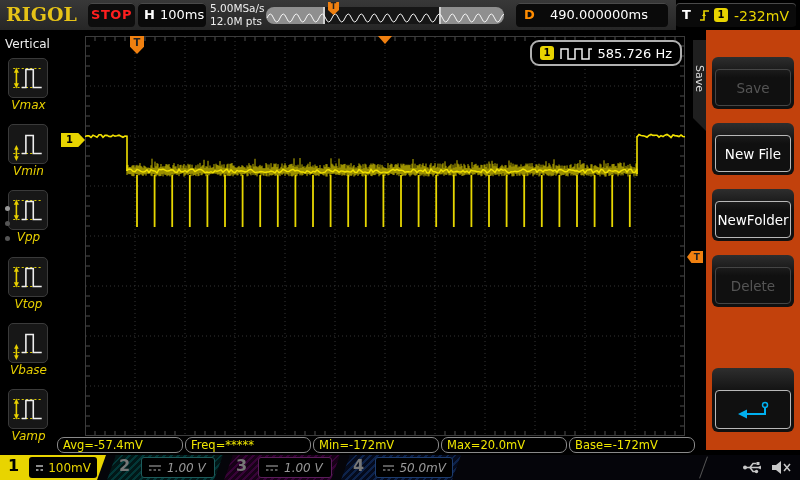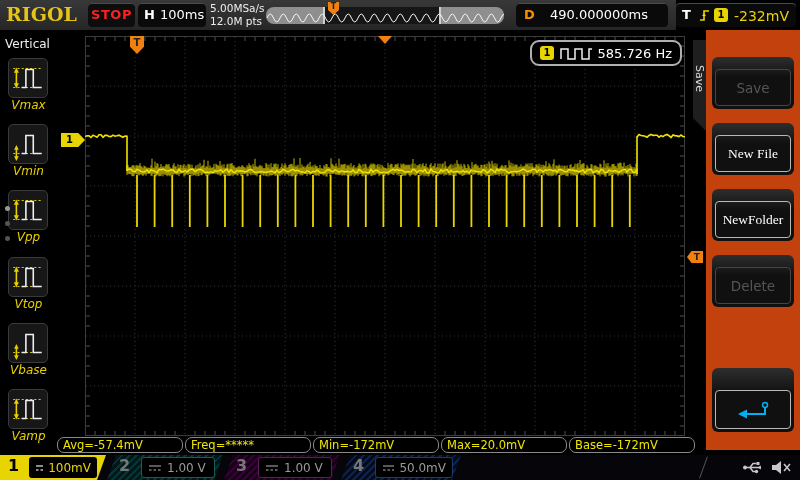--- a/index.html
+++ b/index.html
@@ -69,21 +69,21 @@
   
   .rmenu { position:absolute; left:706px; top:30px; width:94px; height:420px; background:#c2410c; }
   .rtab { position:absolute; left:-13px; top:10px; width:13px; height:78px; background:#1f1f1f; color:#ddd;
           font-size:11px; writing-mode:vertical-rl; text-align:center; }
   .rtab:after { content:""; position:absolute; left:0; top:78px; width:0; height:0;
                 border-top:13px solid #1f1f1f; border-left:13px solid transparent; }
   .rbtn { position:absolute; left:6px; width:82px; height:52px; border-radius:6px;
           background:linear-gradient(#2e2e2e,#101010 40%); }
   .rbtn .inner { position:absolute; left:3px; right:3px; top:12px; bottom:3px; border-radius:4px;
                  display:flex; align-items:center; justify-content:center; font-size:13.5px; }
-  .rbtn.on  .inner { border:1px solid #b8b8b8; color:#fff;font-family:Liberation Serif, serif; }
+  .rbtn.on  .inner { border:1px solid #b8b8b8; color:#fff; }
   .rbtn.off .inner { border:1px solid #454545; color:#555; }
   .backbtn { position:absolute; left:6px; top:338px; width:82px; height:64px; border-radius:6px;
              background:linear-gradient(#2e2e2e,#101010 40%); }
   .backbtn .inner { position:absolute; left:3px; right:3px; top:22px; bottom:3px; border:1px solid #b8b8b8;
                     border-radius:4px; display:flex; align-items:center; justify-content:center; }
 
   
   .meas { position:absolute; left:0; top:437px; width:800px; height:17px; }
   .mbox { position:absolute; top:0; width:126px; height:16px; background:#000; border:1px solid #8a8a8a;
           border-radius:7px; color:#efe600; font-size:11.5px; line-height:14px; padding-left:5px; white-space:nowrap; overflow:hidden; }
@@ -92,21 +92,21 @@
   .chbar { position:absolute; left:0; top:455px; width:800px; height:25px; background:#05050a; }
   .chcell { position:absolute; top:0; height:25px; }
   .chcell .num { position:absolute; top:1px; font-weight:bold; font-size:16px; }
   .chcell .vbox { position:absolute; top:2px; height:21px; background:#000; border-radius:3px;
                   display:flex; align-items:center; gap:5px; padding:0 6px; font-size:12px; }
   .ch1 { left:0; width:106px; background:#e8d400; clip-path:polygon(0 0,100% 0,calc(100% - 9px) 100%,0 100%); }
   .ch1 .num { left:8px; color:#000; }
   .ch1 .vbox { left:29px; width:68px; color:#e8d400; }
   .chdim { clip-path:polygon(9px 0,100% 0,calc(100% - 9px) 100%,0 100%); }
   .chdim .num { left:12px; color:#777; }
-  .chdim .vbox { left:34px; color:#999; }
+  .chdim .vbox { left:34px; color:#999;font-style:italic; }
   .ch2 { left:107px; width:116px; background:repeating-linear-gradient(135deg, rgba(0,170,170,.25) 0 2px, rgba(0,30,30,.5) 2px 5px), #031010; }
   .ch2 .vbox { width:74px; border:1px solid #1d5a5a; }
   .ch3 { left:224px; width:116px; background:repeating-linear-gradient(135deg, rgba(190,0,190,.22) 0 2px, rgba(30,0,30,.5) 2px 5px), #100310; }
   .ch3 .vbox { width:74px; border:1px solid #5a1d5a; }
   .ch4 { left:341px; width:120px; background:repeating-linear-gradient(135deg, rgba(40,110,220,.25) 0 2px, rgba(5,12,30,.5) 2px 5px), #04091a; }
   .ch4 .vbox { width:78px; border:1px solid #1d3c6e; }
   .chsep { position:absolute; left:703px; top:1px; width:1px; height:23px; background:#555; transform:rotate(20deg); }
   .sticon { position:absolute; top:4px; }
 </style>
 </head>

